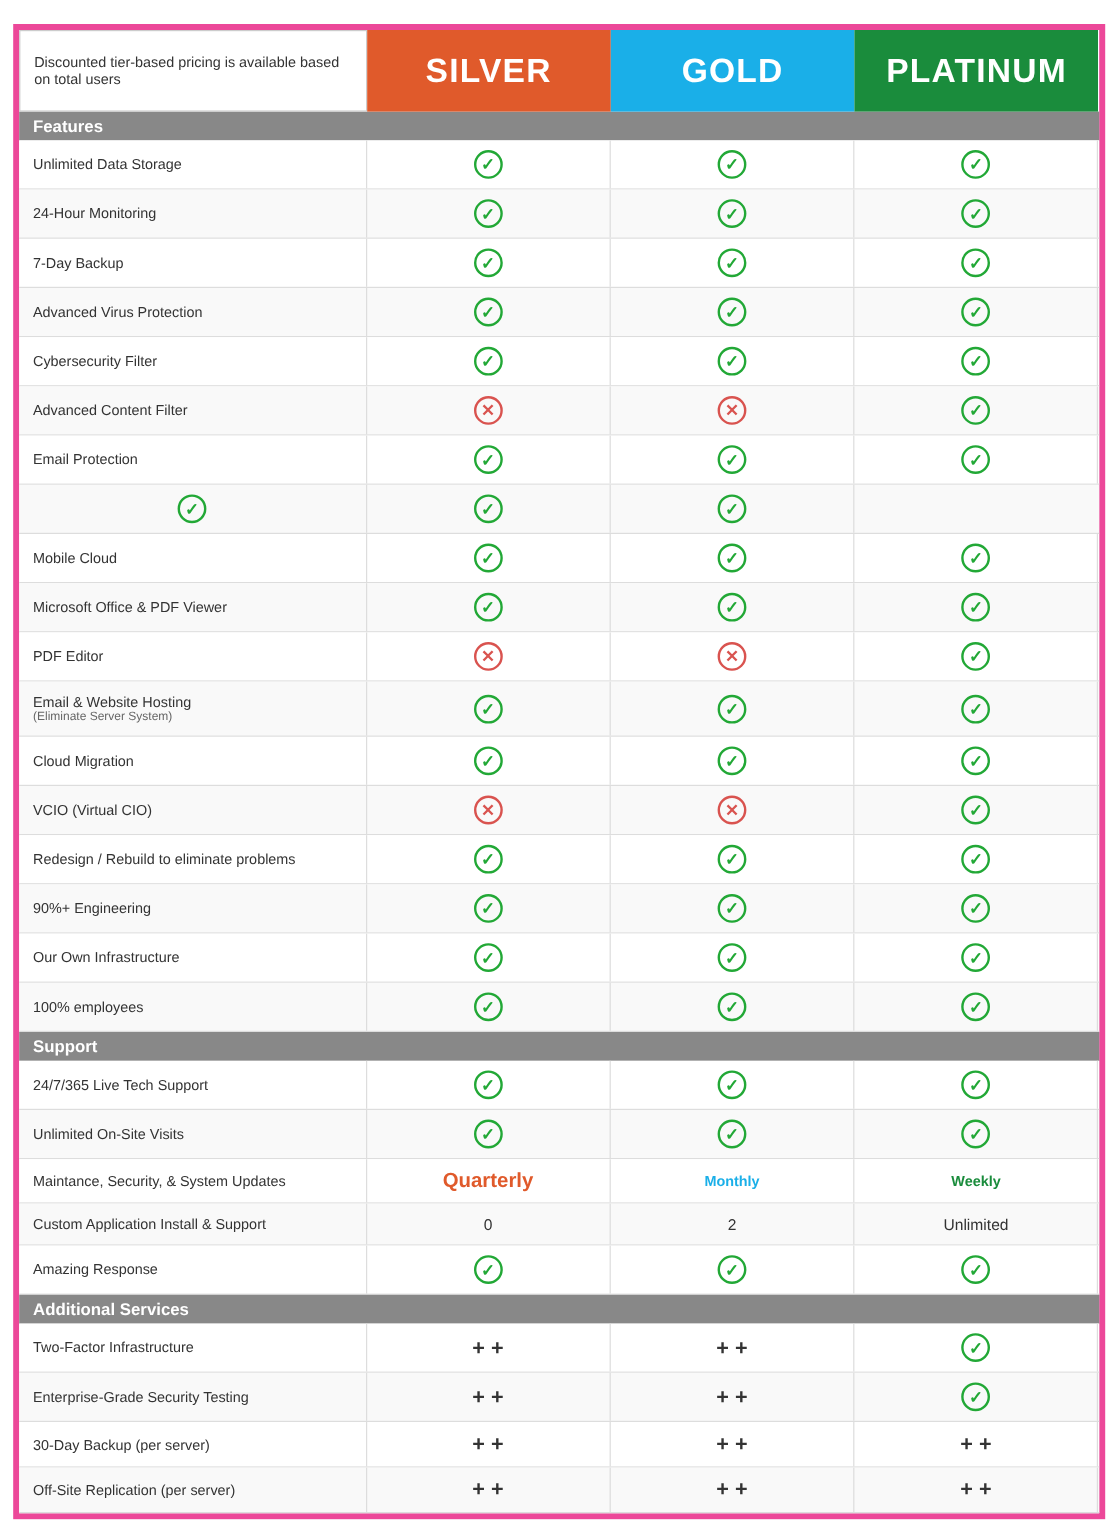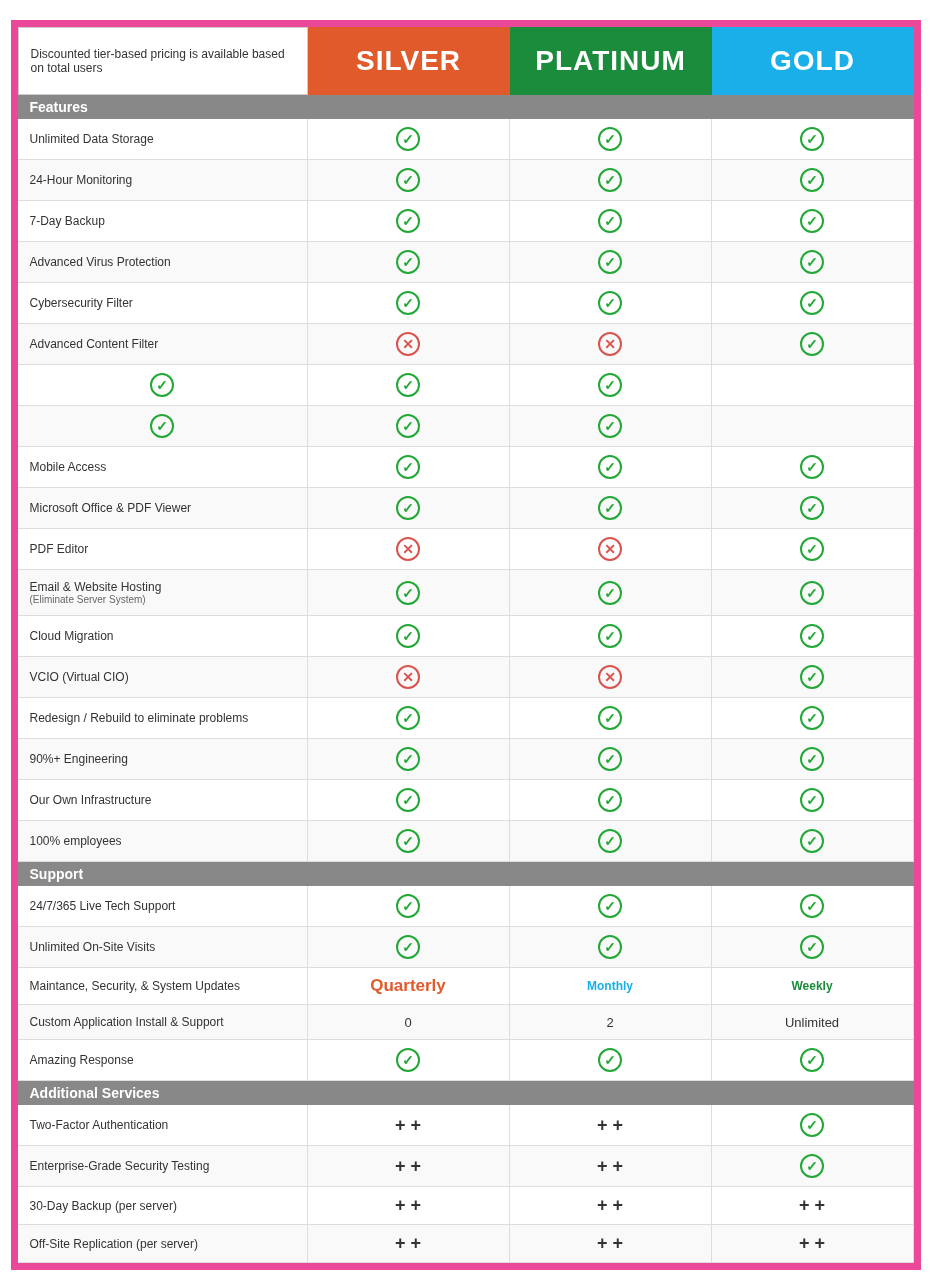--- a/index.html
+++ b/index.html
@@ -5,21 +5,21 @@
     * { box-sizing: border-box; margin: 0; padding: 0; }
     body {
       font-family: Arial, sans-serif;
       background: #fff;
       width: 931px;
       font-size: 13px;
     }
     .table-wrapper {
       width: 910px;
       margin: 20px auto;
-      border: 7px solid #ec4899;
+      border: 5px solid #ec4899;
     }
     
     .header-row {
       display: grid;
       grid-template-columns: 290px 1fr 1fr 1fr;
     }
     .header-desc {
       padding: 14px 12px;
       font-size: 12px;
       color: #333;
@@ -120,22 +120,22 @@
     .number-val { font-size: 13px; color: #333; }
   </style>
 </head>
 <body>
 
 <div class="table-wrapper">
 
   <div class="header-row">
     <div class="header-desc">Discounted tier-based pricing is available based on total users</div>
     <div class="header-tier silver-bg">SILVER</div>
+    <div class="header-tier gold-bg">GOLD</div>
     <div class="header-tier platinum-bg">PLATINUM</div>
-    <div class="header-tier gold-bg">GOLD</div>
   </div>
 
   <div class="section-header">
     <div class="section-header-label">Features</div>
   </div>
 
   <div id="features-rows">
       <div class="data-row">
       <div class="row-label">
         <span>Unlimited Data Storage</span>
@@ -220,44 +220,48 @@
           <div class="circle-x-red">✕</div>
         </div>
       <div class="row-cell">
           <div class="circle-x-red">✕</div>
         </div>
       <div class="row-cell">
           <div class="circle-check-green">✓</div>
         </div>
     </div>
       <div class="data-row">
-      <div class="row-cell">
-          <div class="circle-check-green">✓</div>
-        </div>
-      <div class="row-cell">
-          <div class="circle-check-green">✓</div>
-        </div>
-      <div class="row-cell">
-          <div class="circle-check-green">✓</div>
-        </div>
-    </div>
-      <div class="data-row">
-      <div class="row-cell">
-          <div class="circle-check-green">✓</div>
-        </div>
-      <div class="row-cell">
-          <div class="circle-check-green">✓</div>
-        </div>
-      <div class="row-cell">
-          <div class="circle-check-green">✓</div>
-        </div>
-    </div>
-      <div class="data-row">
-      <div class="row-label">
-        <span>Mobile Access</span>
+      <div class="row-label">
+        <span>Email Protection</span>
+
+      </div>
+      <div class="row-cell">
+          <div class="circle-check-green">✓</div>
+        </div>
+      <div class="row-cell">
+          <div class="circle-check-green">✓</div>
+        </div>
+      <div class="row-cell">
+          <div class="circle-check-green">✓</div>
+        </div>
+    </div>
+      <div class="data-row">
+      <div class="row-cell">
+          <div class="circle-check-green">✓</div>
+        </div>
+      <div class="row-cell">
+          <div class="circle-check-green">✓</div>
+        </div>
+      <div class="row-cell">
+          <div class="circle-check-green">✓</div>
+        </div>
+    </div>
+      <div class="data-row">
+      <div class="row-label">
+        <span>Mobile Cloud</span>
 
       </div>
       <div class="row-cell">
           <div class="circle-check-green">✓</div>
         </div>
       <div class="row-cell">
           <div class="circle-check-green">✓</div>
         </div>
       <div class="row-cell">
           <div class="circle-check-green">✓</div>
@@ -482,21 +486,21 @@
     </div>
     </div>
 
   <div class="section-header">
     <div class="section-header-label">Additional Services</div>
   </div>
 
   <div id="additional-rows">
       <div class="data-row">
       <div class="row-label">
-        <span>Two-Factor Authentication</span>
+        <span>Two-Factor Infrastructure</span>
 
       </div>
       <div class="row-cell">
           <span class="plus-plus">+ +</span>
         </div>
       <div class="row-cell">
           <span class="plus-plus">+ +</span>
         </div>
       <div class="row-cell">
           <div class="circle-check-green">✓</div>

